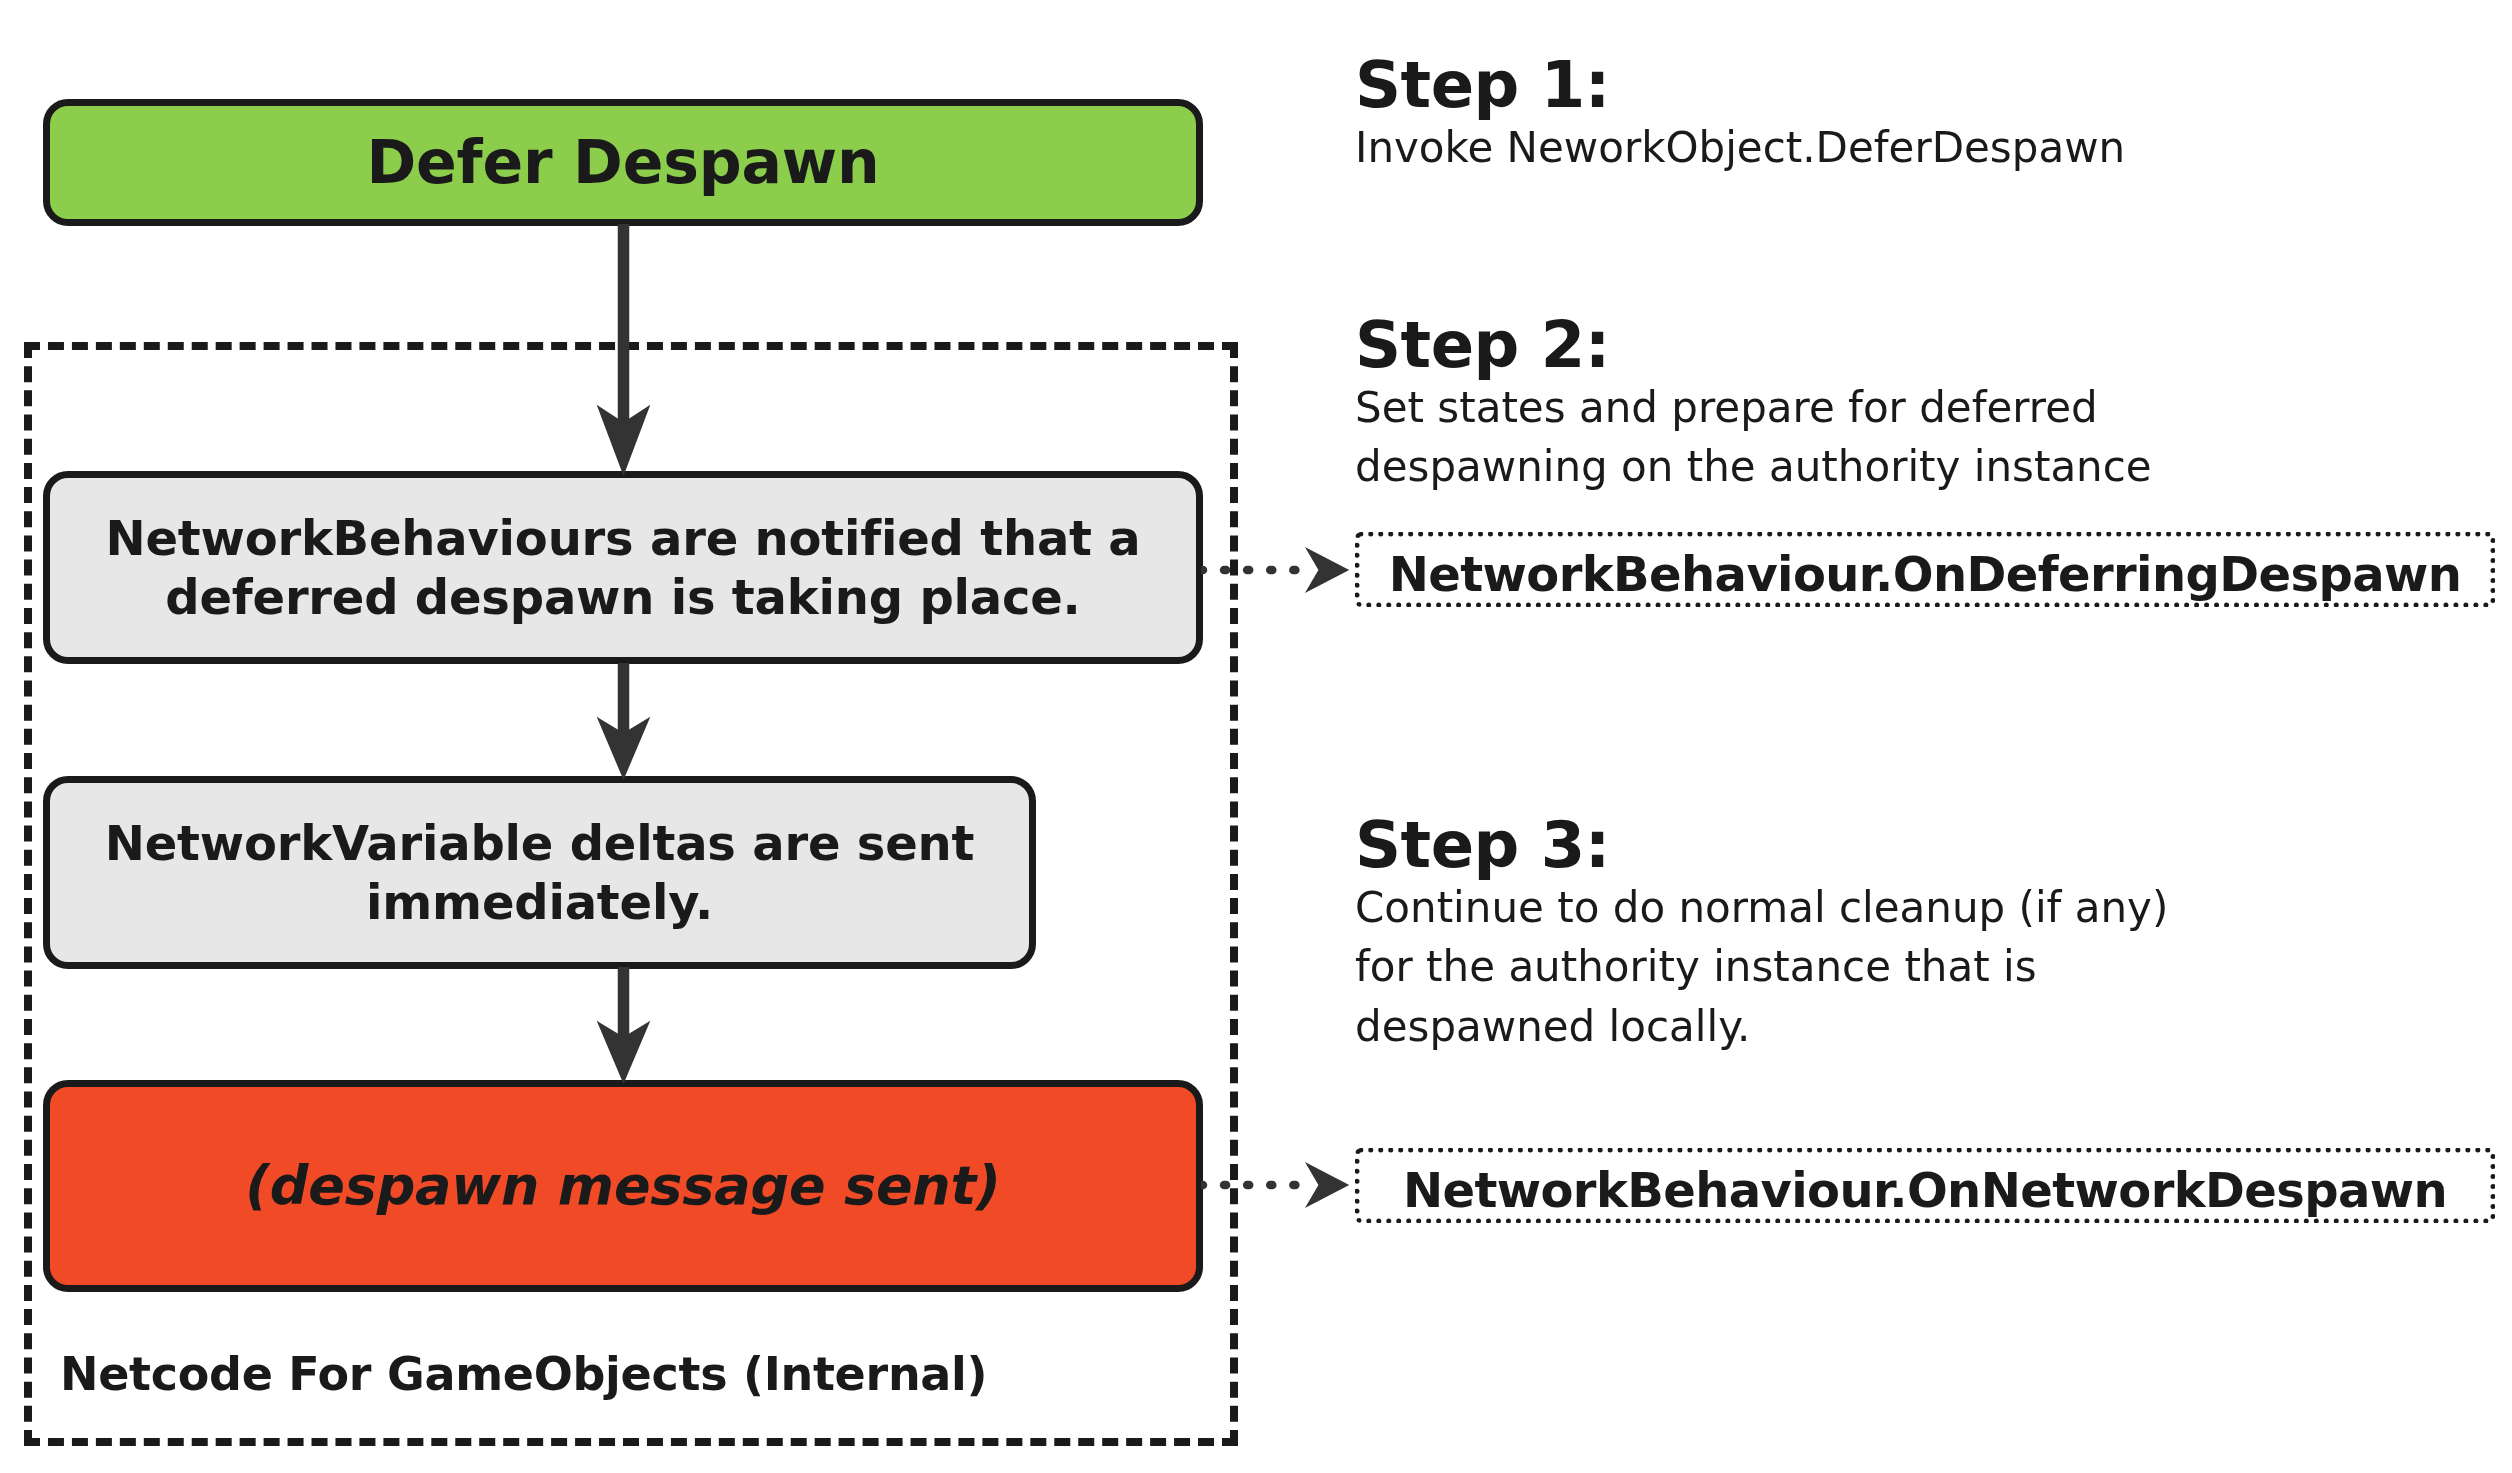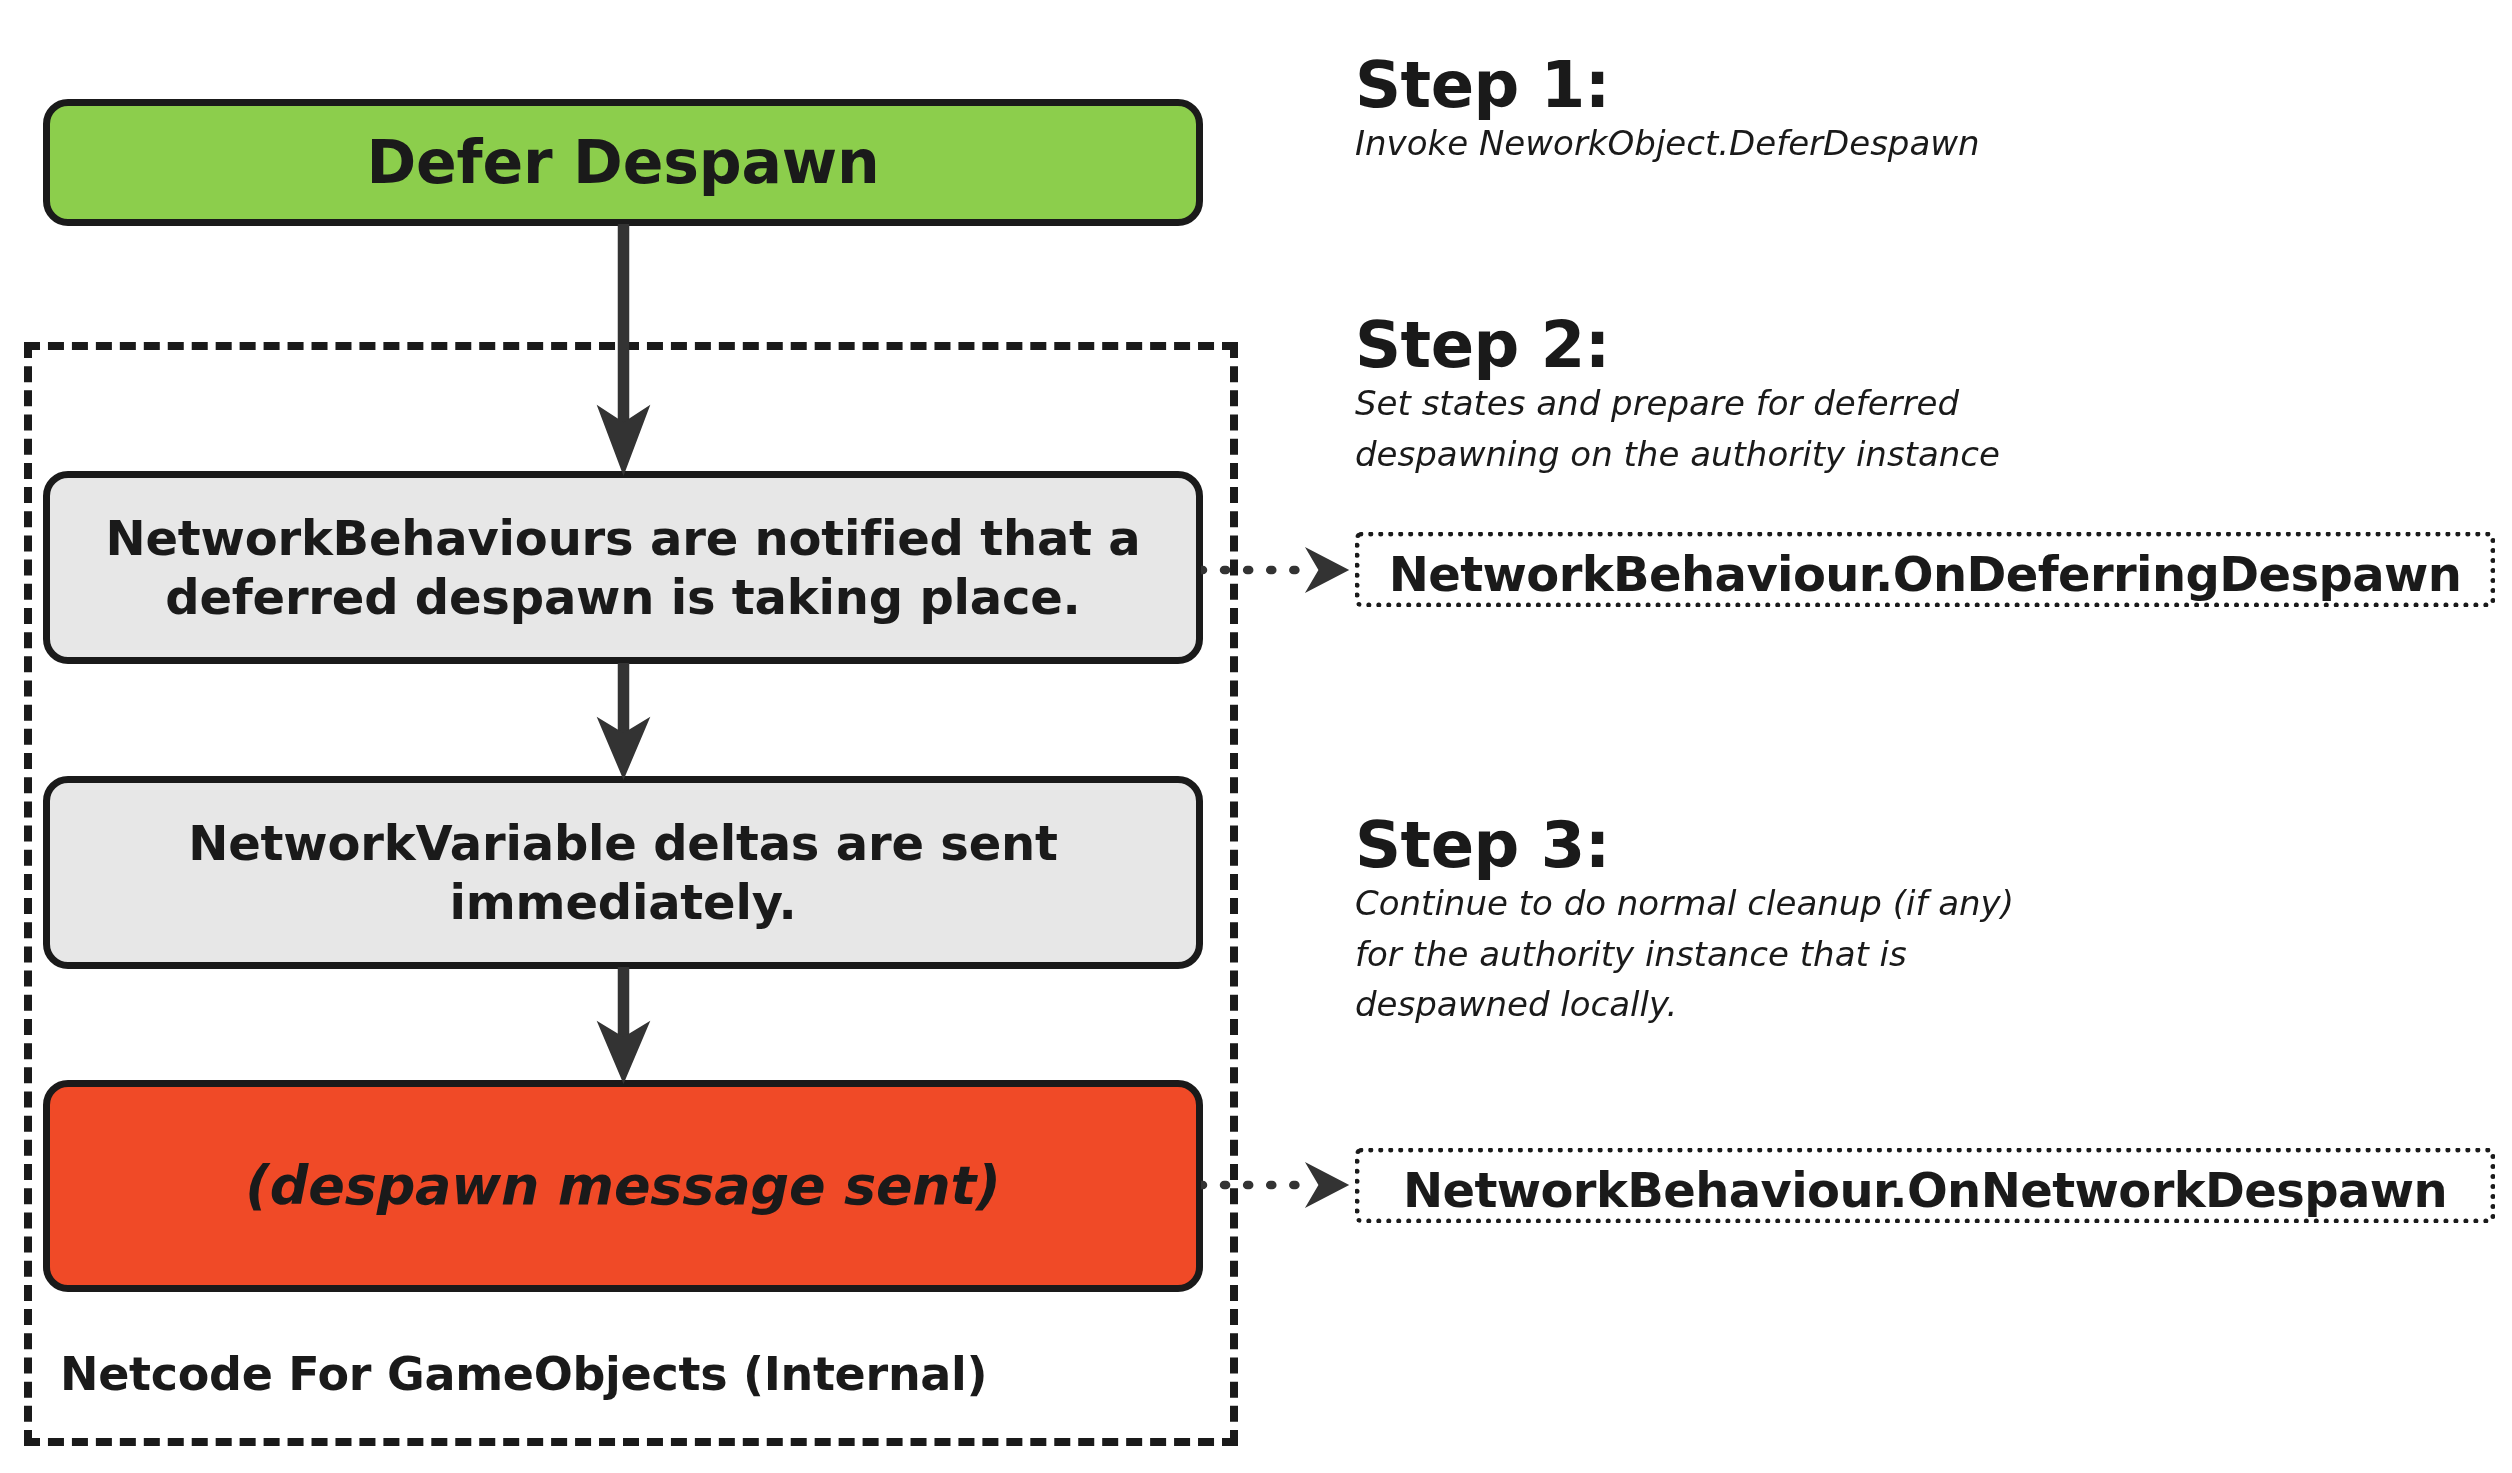--- a/index.html
+++ b/index.html
@@ -63,21 +63,21 @@
   #node-defer-despawn .line { font-size: 60px; }
 
   #node-notify-behaviours {
     left: 43px; top: 471px;
     width: 1160px; height: 193px;
   }
   #node-notify-behaviours .line { font-size: 48px; }
 
   #node-netvar-deltas {
     left: 43px; top: 776px;
-    width: 1160px; height: 193px;
+    width: 993px; height: 193px;
   }
   #node-netvar-deltas .line { font-size: 48px; }
 
   #node-despawn-local {
     left: 43px; top: 1080px;
     width: 1160px; height: 212px;
   }
   #node-despawn-local .line { font-size: 56px; }
   #node-despawn-local .line.italic { font-size: 54px; }
 
@@ -126,22 +126,21 @@
   }
   .step-block { position: absolute; left: 0; width: 1157px; }
   .step-title {
     font-size: 64px;
     font-weight: 700;
     letter-spacing: -0.5px;
     line-height: 1.0;
     margin: 0 0 7.7px 0;
   }
   .step-desc-line {
-    font-size: 34px;
-    font-style: italic;
+    font-size: 42px;
     line-height: 1.10;
     white-space: nowrap;
   }
   .step-desc-line + .step-desc-line { margin-top: 13.5px; }
 
   #step-1 { top: 53px; }
   #step-2 { top: 313px; }
   #step-3 { top: 813px; }
 
   

